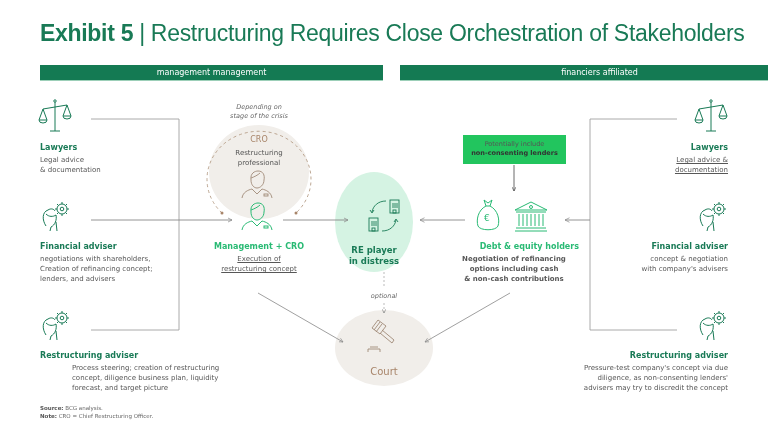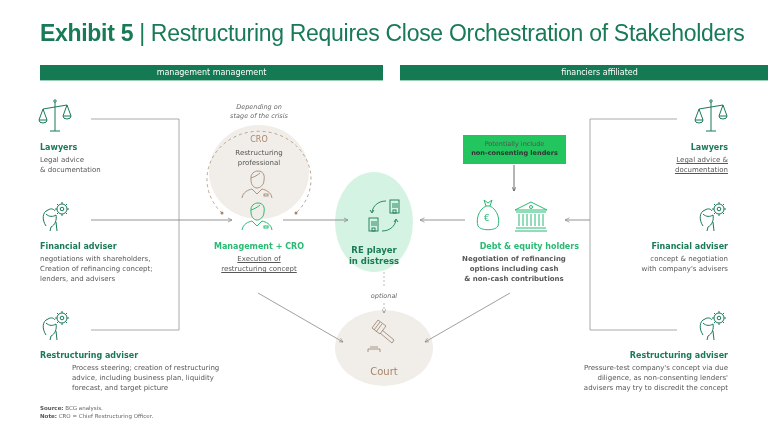--- a/index.html
+++ b/index.html
@@ -107,21 +107,21 @@
     <path d="M6 26 C2 20 2 12 8 10 C11 8 14 9 15 11"></path>
     <path d="M6 14 C9 17 13 17 16 15 C17 20 15 25 11 27 L10 31 M16 22 L17 31"></path>
     <circle cx="22" cy="9" r="5"></circle>
       <circle cx="22" cy="9" r="1.8"></circle>
     <path d="M22 2 V4 M22 14 V16 M15 9 H17 M27 9 H29 M17 4 L18.5 5.5 M25.5 12.5 L27 14 M17 14 L18.5 12.5 M25.5 5.5 L27 4"></path>
   </g>
 </svg>
 <div class="abs hd left" style="left:40px;top:351px;">Restructuring adviser</div>
 <div class="abs tx left" style="left:40px;top:363px;width:200px;margin-left:32px;">
   <div>Process steering; creation of restructuring</div>
-  <div>advice, including business plan, liquidity</div>
+  <div>concept, diligence business plan, liquidity</div>
   <div>forecast, and target picture</div>
 </div>
 
 <div class="abs note" style="left:40px;top:404px;">
   <div><b>Source:</b><span> BCG analysis.</span></div>
   <div><b>Note:</b><span> CRO = Chief Restructuring Officer.</span></div>
 </div>
 
 <div class="abs center" style="left:209px;top:103px;width:100px;font-size:6.5px;font-style:italic;color:#666;line-height:9px;">
   <div>Depending on</div>

